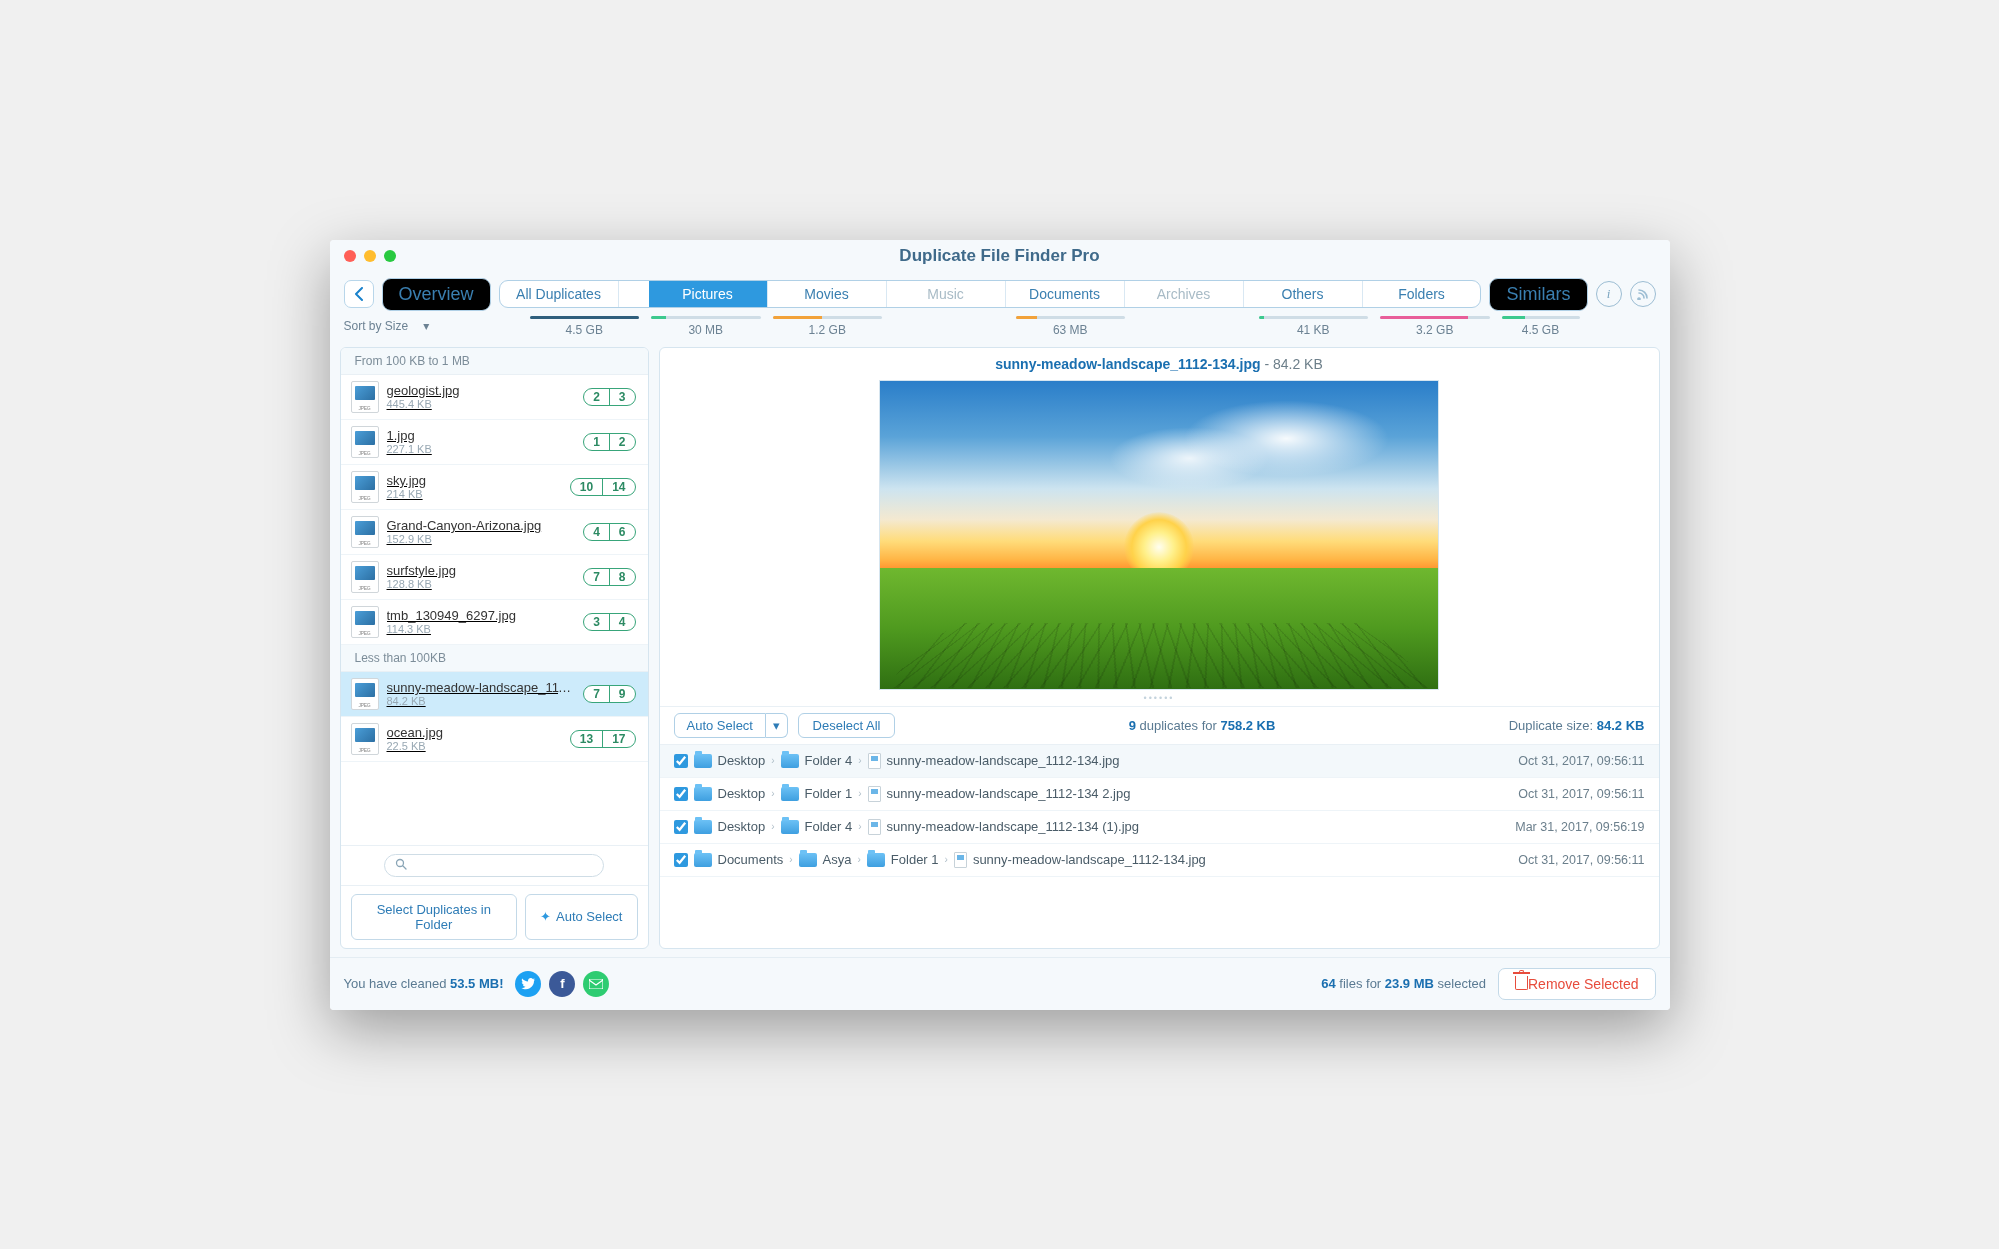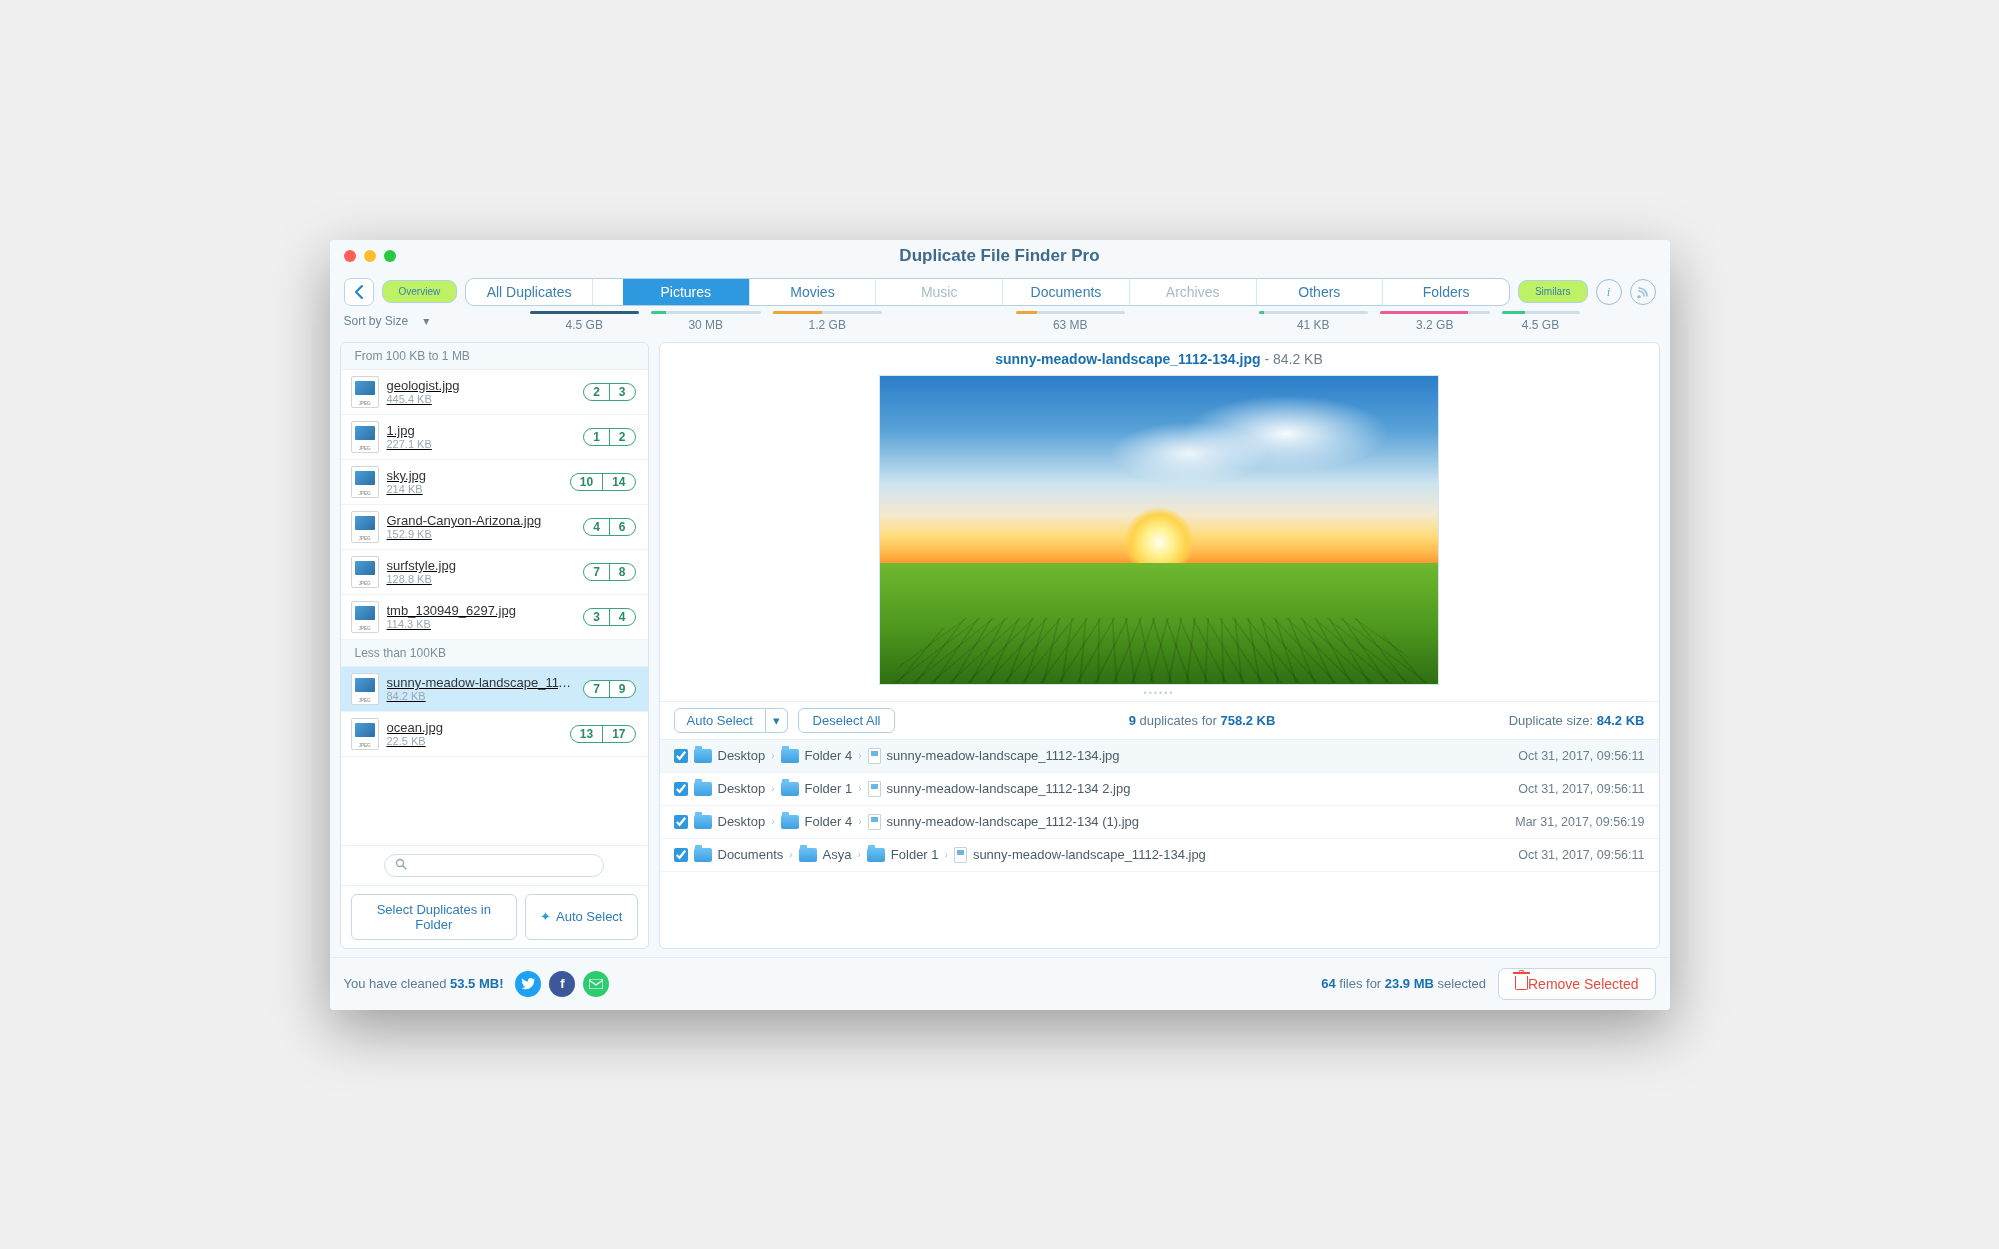--- a/index.html
+++ b/index.html
@@ -29,22 +29,22 @@
   width: 30px; height: 28px; border: 1px solid #b8d6ea; background: #fff;
   border-radius: 7px; display: flex; align-items: center; justify-content: center;
   color: #1a82cc; cursor: pointer; font-size: 15px;
 }
 .tabs { display: flex; flex: 1; border: 1px solid #b0d0e6; border-radius: 9px; overflow: hidden; background: #fff; }
 .tab { flex: 1; text-align: center; padding: 5px 0; font-size: 14px; color: #3a7fb0; cursor: pointer; position: relative; border-right: 1px solid #d9e8f3; }
 .tab:last-child { border-right: none; }
 .tab.active { background: #2e99df; color: #fff; margin-left: 30px; }
 .tab.disabled { color: #a8bbc6; }
 .pill-btn {
-  border: 1px solid #b0d0e6; background: #bef264; color: #3a7fb0;
-  padding: 5px 16px; border-radius: 9px; font-size: 10px; cursor: pointer;
+  border: 1px solid #b0d0e6; background: #000000; color: #3a7fb0;
+  padding: 5px 16px; border-radius: 9px; font-size: 18px; cursor: pointer;
 }
 .icon-btn { width: 26px; height: 26px; border: 1.5px solid #9cbdd3; border-radius: 50%; display: flex; align-items: center; justify-content: center; color: #7ba5c0; cursor: pointer; font-size: 13px; font-style: italic; font-family: Georgia, serif; }
 
 
 .size-row { display: flex; align-items: center; padding: 5px 14px 10px 14px; font-size: 12px; color: #6c8293; }
 .sort-label { width: 180px; display: flex; align-items: center; gap: 15px; text-align: right; }
 .size-cells { display: flex; flex: 1; }
 .size-cell { flex: 1; text-align: center; position: relative; }
 .size-cell .bar { height: 3px; background: #cfdde6; margin: 0 6px 4px 6px; border-radius: 2px; position: relative; overflow: hidden; }
 .size-cell .bar .fill { position: absolute; left: 0; top: 0; bottom: 0; }

